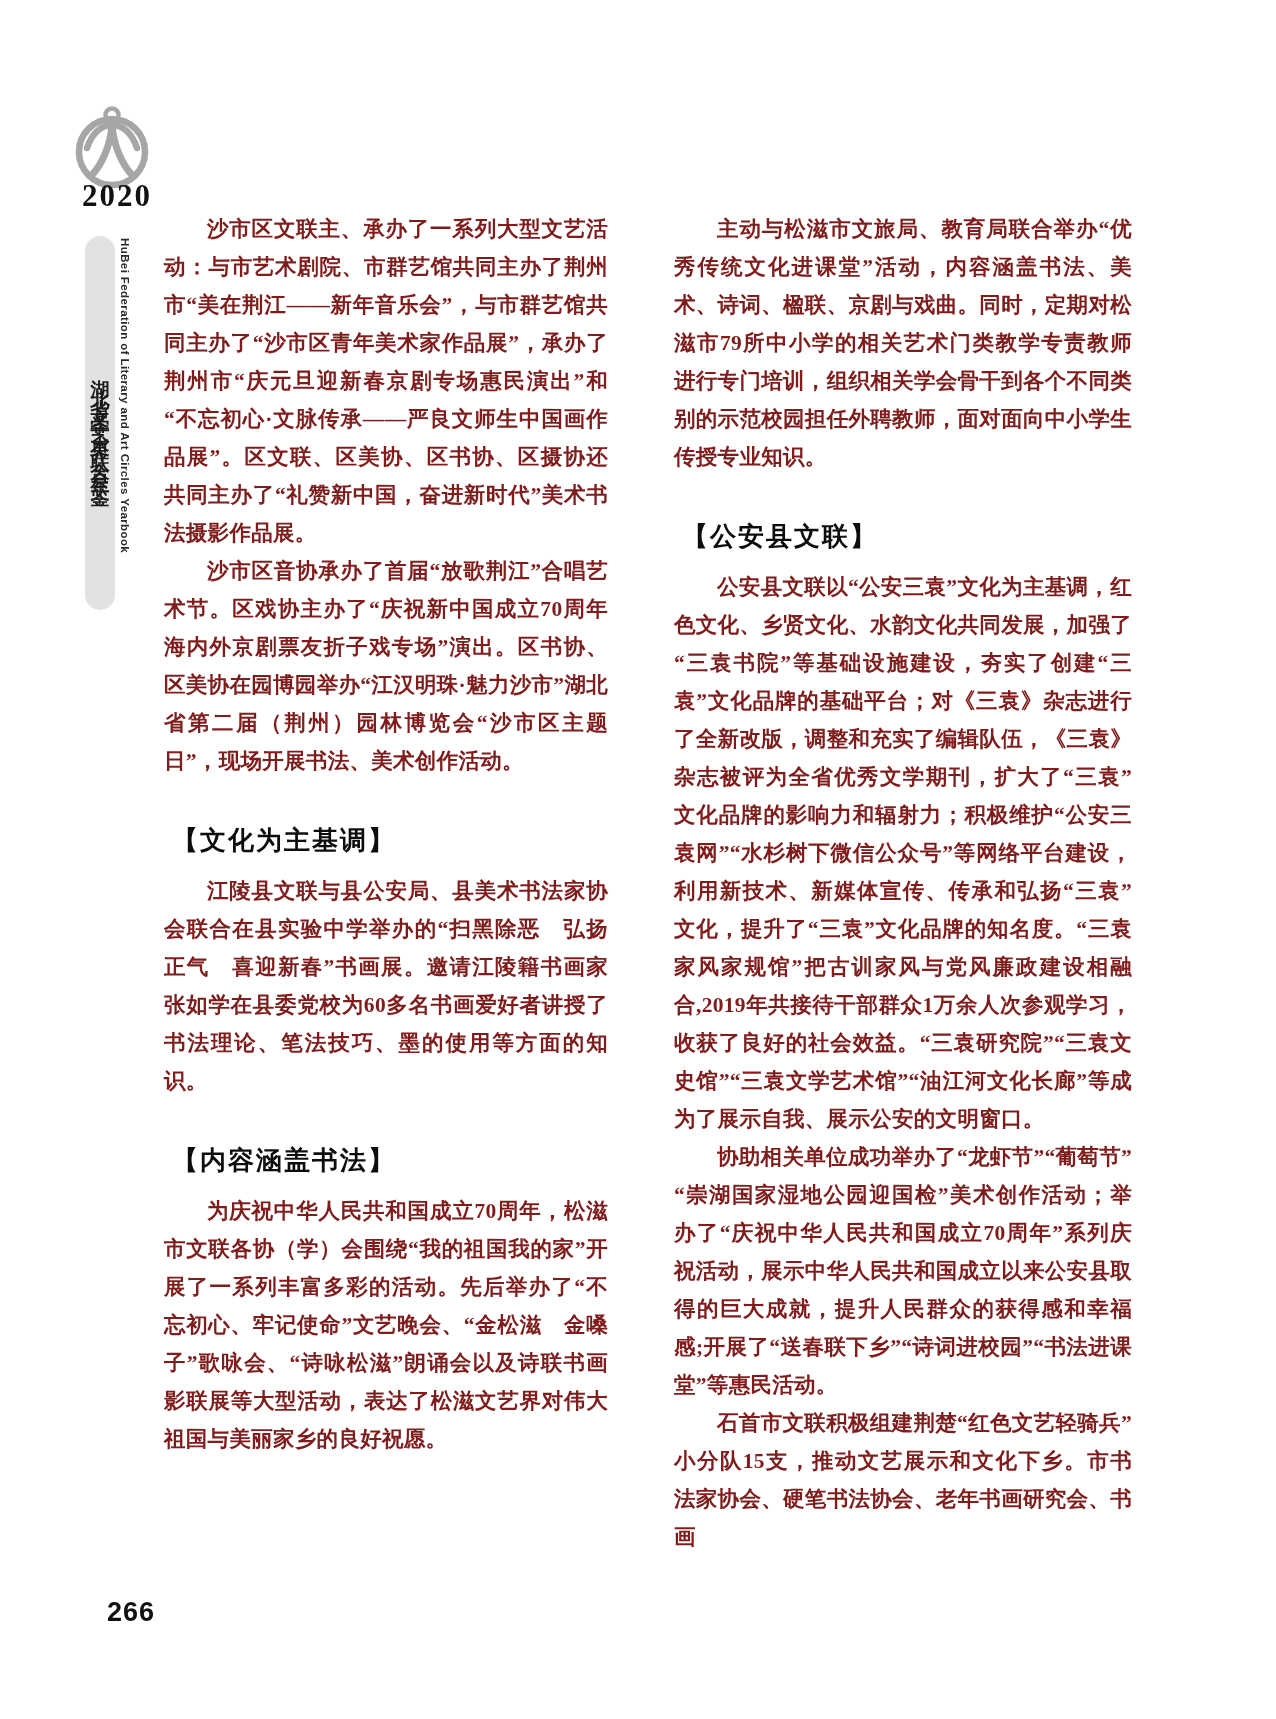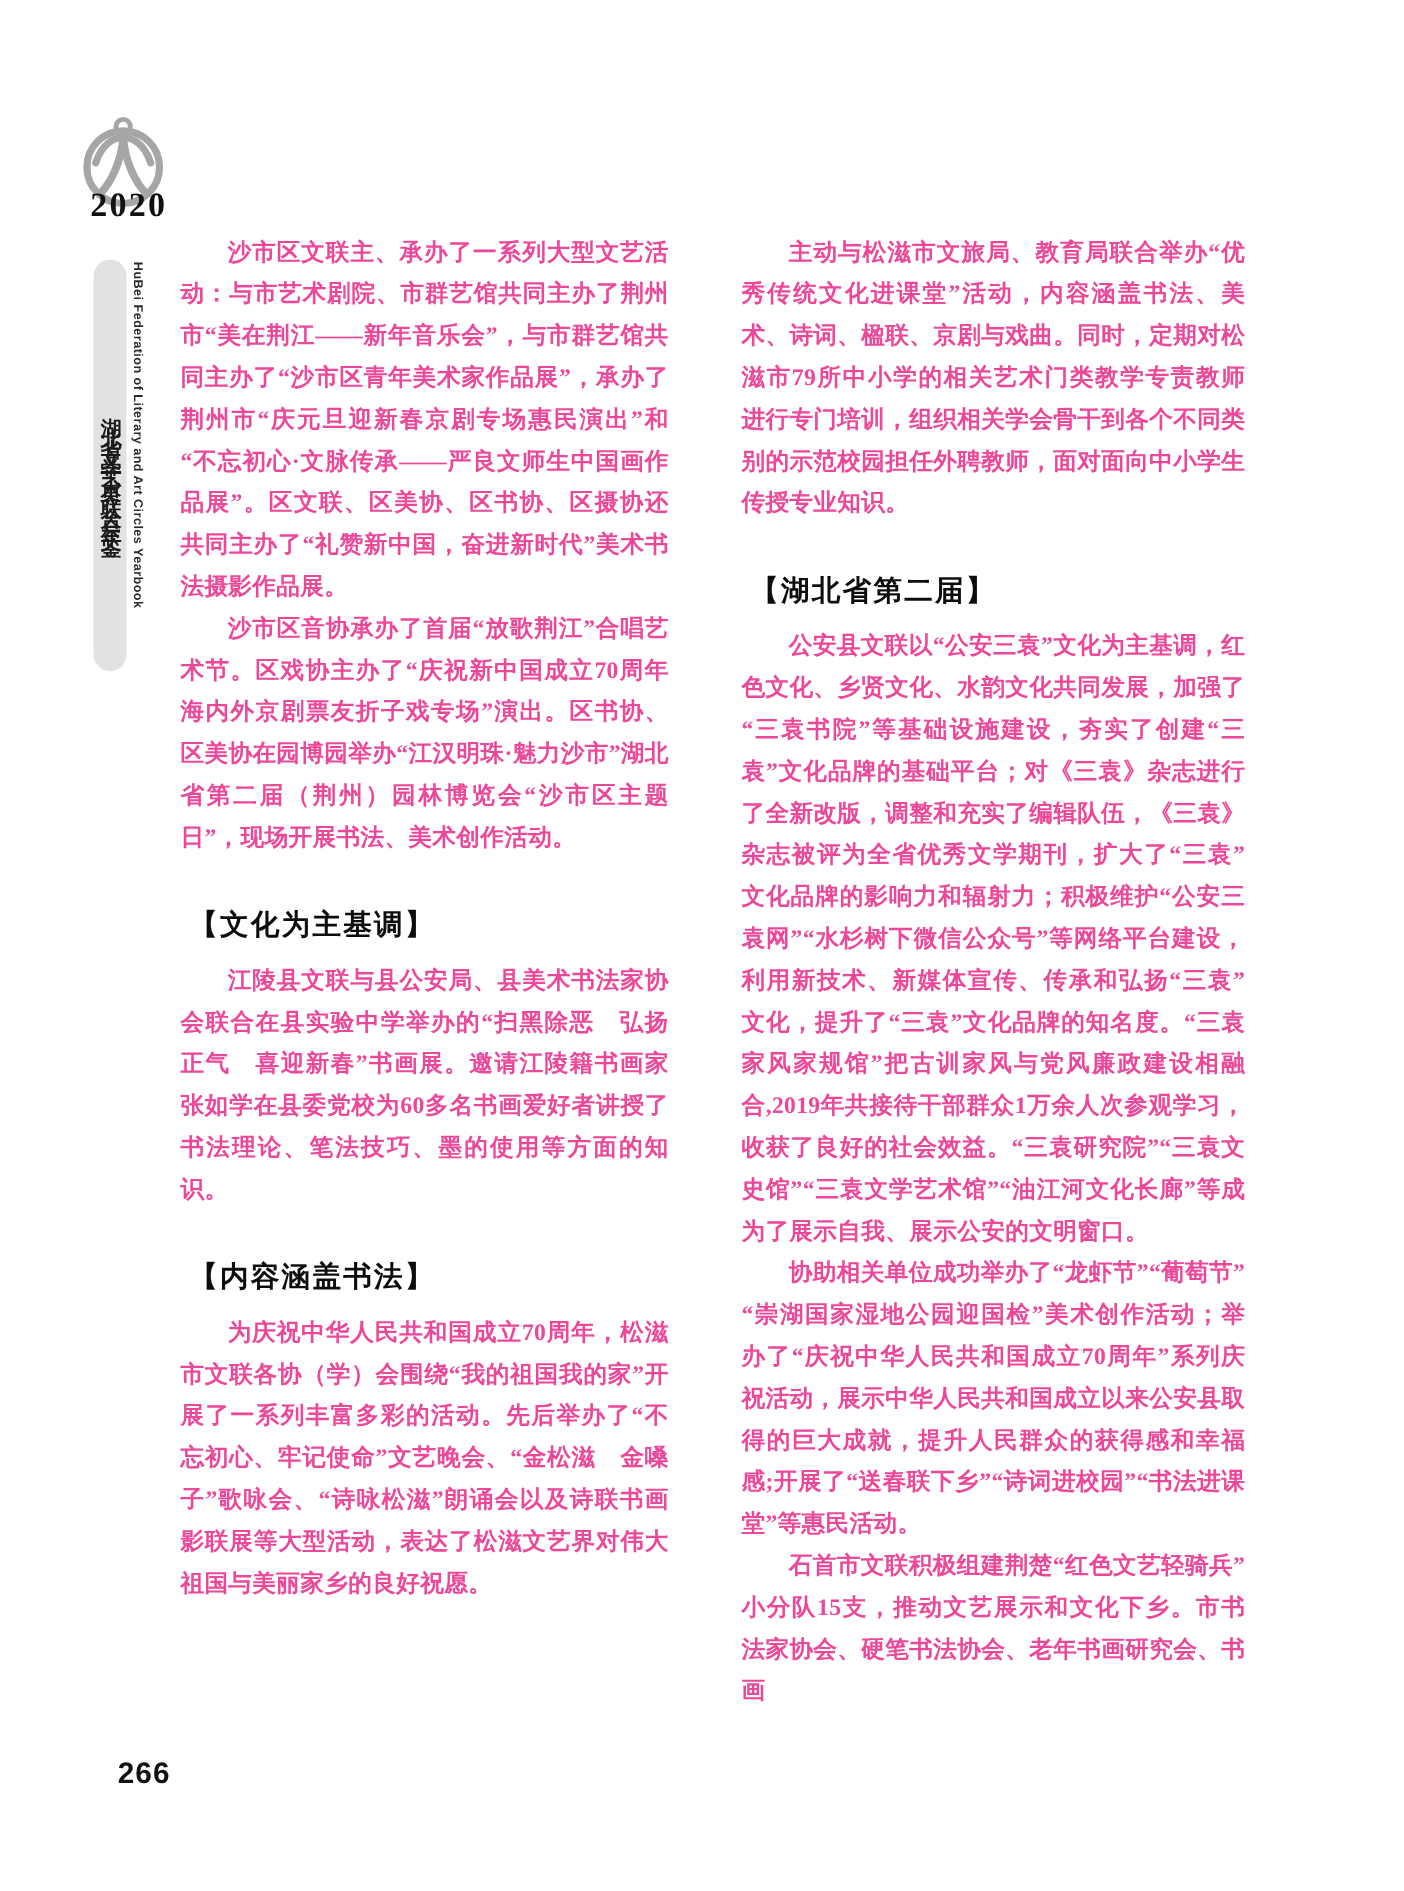--- a/index.html
+++ b/index.html
@@ -8,21 +8,21 @@
     width:1276px;
     height:1719px;
     background:#ffffff;
     font-family:"Liberation Serif","DejaVu Serif",serif;
     color:#141414;
     overflow:hidden;
   }
   
   .logo{position:absolute;left:74px;top:103px;width:76px;height:88px;}
   .year{
-    position:absolute;left:72px;top:168px;width:90px;
+    position:absolute;left:72px;top:178px;width:90px;
     font-size:31px;font-weight:bold;letter-spacing:2px;text-align:center;
     font-family:"Liberation Serif",serif;color:#111;
   }
   
   .side-pill{
     position:absolute;left:85px;top:236px;width:30px;height:374px;
     background:#e2e2e2;border-radius:15px;
     display:flex;align-items:center;justify-content:center;
   }
   .side-pill .cn{
@@ -39,21 +39,21 @@
     letter-spacing:0.4px;white-space:nowrap;
   }
   
   .col{position:absolute;top:210px;}
   .col-left{left:164px;width:444px;}
   .col-right{left:674px;width:458px;}
   .col p{
     margin:0;text-indent:2em;
     font-size:21.5px;line-height:38px;
     text-align:justify;text-align-last:left;
-    font-weight:600;color:#ec4899;
+    font-weight:600;color:#7f1d1d;
     letter-spacing:0.3px;
   }
   .col h3{
     margin:44px 0 16px 8px;
     font-family:"Liberation Sans","DejaVu Sans",sans-serif;
     font-size:26px;font-weight:bold;color:#0d0d0d;
     letter-spacing:2px;line-height:32px;
   }
   
   .page-num{
@@ -87,21 +87,21 @@
     <p>沙市区文联主、承办了一系列大型文艺活动：与市艺术剧院、市群艺馆共同主办了荆州市“美在荆江——新年音乐会”，与市群艺馆共同主办了“沙市区青年美术家作品展”，承办了荆州市“庆元旦迎新春京剧专场惠民演出”和“不忘初心·文脉传承——严良文师生中国画作品展”。区文联、区美协、区书协、区摄协还共同主办了“礼赞新中国，奋进新时代”美术书法摄影作品展。</p>
     <p>沙市区音协承办了首届“放歌荆江”合唱艺术节。区戏协主办了“庆祝新中国成立70周年海内外京剧票友折子戏专场”演出。区书协、区美协在园博园举办“江汉明珠·魅力沙市”湖北省第二届（荆州）园林博览会“沙市区主题日”，现场开展书法、美术创作活动。</p>
     <h3>【文化为主基调】</h3>
     <p>江陵县文联与县公安局、县美术书法家协会联合在县实验中学举办的“扫黑除恶　弘扬正气　喜迎新春”书画展。邀请江陵籍书画家张如学在县委党校为60多名书画爱好者讲授了书法理论、笔法技巧、墨的使用等方面的知识。</p>
     <h3>【内容涵盖书法】</h3>
     <p>为庆祝中华人民共和国成立70周年，松滋市文联各协（学）会围绕“我的祖国我的家”开展了一系列丰富多彩的活动。先后举办了“不忘初心、牢记使命”文艺晚会、“金松滋　金嗓子”歌咏会、“诗咏松滋”朗诵会以及诗联书画影联展等大型活动，表达了松滋文艺界对伟大祖国与美丽家乡的良好祝愿。</p>
   </div>
 
   <div class="col col-right">
     <p>主动与松滋市文旅局、教育局联合举办“优秀传统文化进课堂”活动，内容涵盖书法、美术、诗词、楹联、京剧与戏曲。同时，定期对松滋市79所中小学的相关艺术门类教学专责教师进行专门培训，组织相关学会骨干到各个不同类别的示范校园担任外聘教师，面对面向中小学生传授专业知识。</p>
-    <h3>【湖北省第二届】</h3>
+    <h3>【公安县文联】</h3>
     <p>公安县文联以“公安三袁”文化为主基调，红色文化、乡贤文化、水韵文化共同发展，加强了“三袁书院”等基础设施建设，夯实了创建“三袁”文化品牌的基础平台；对《三袁》杂志进行了全新改版，调整和充实了编辑队伍，《三袁》杂志被评为全省优秀文学期刊，扩大了“三袁”文化品牌的影响力和辐射力；积极维护“公安三袁网”“水杉树下微信公众号”等网络平台建设，利用新技术、新媒体宣传、传承和弘扬“三袁”文化，提升了“三袁”文化品牌的知名度。“三袁家风家规馆”把古训家风与党风廉政建设相融合,2019年共接待干部群众1万余人次参观学习，收获了良好的社会效益。“三袁研究院”“三袁文史馆”“三袁文学艺术馆”“油江河文化长廊”等成为了展示自我、展示公安的文明窗口。</p>
     <p>协助相关单位成功举办了“龙虾节”“葡萄节”“崇湖国家湿地公园迎国检”美术创作活动；举办了“庆祝中华人民共和国成立70周年”系列庆祝活动，展示中华人民共和国成立以来公安县取得的巨大成就，提升人民群众的获得感和幸福感;开展了“送春联下乡”“诗词进校园”“书法进课堂”等惠民活动。</p>
     <p>石首市文联积极组建荆楚“红色文艺轻骑兵”小分队15支，推动文艺展示和文化下乡。市书法家协会、硬笔书法协会、老年书画研究会、书画</p>
   </div>
 
   <div class="page-num">266</div>
 
 </div>
 
 </body></html>

